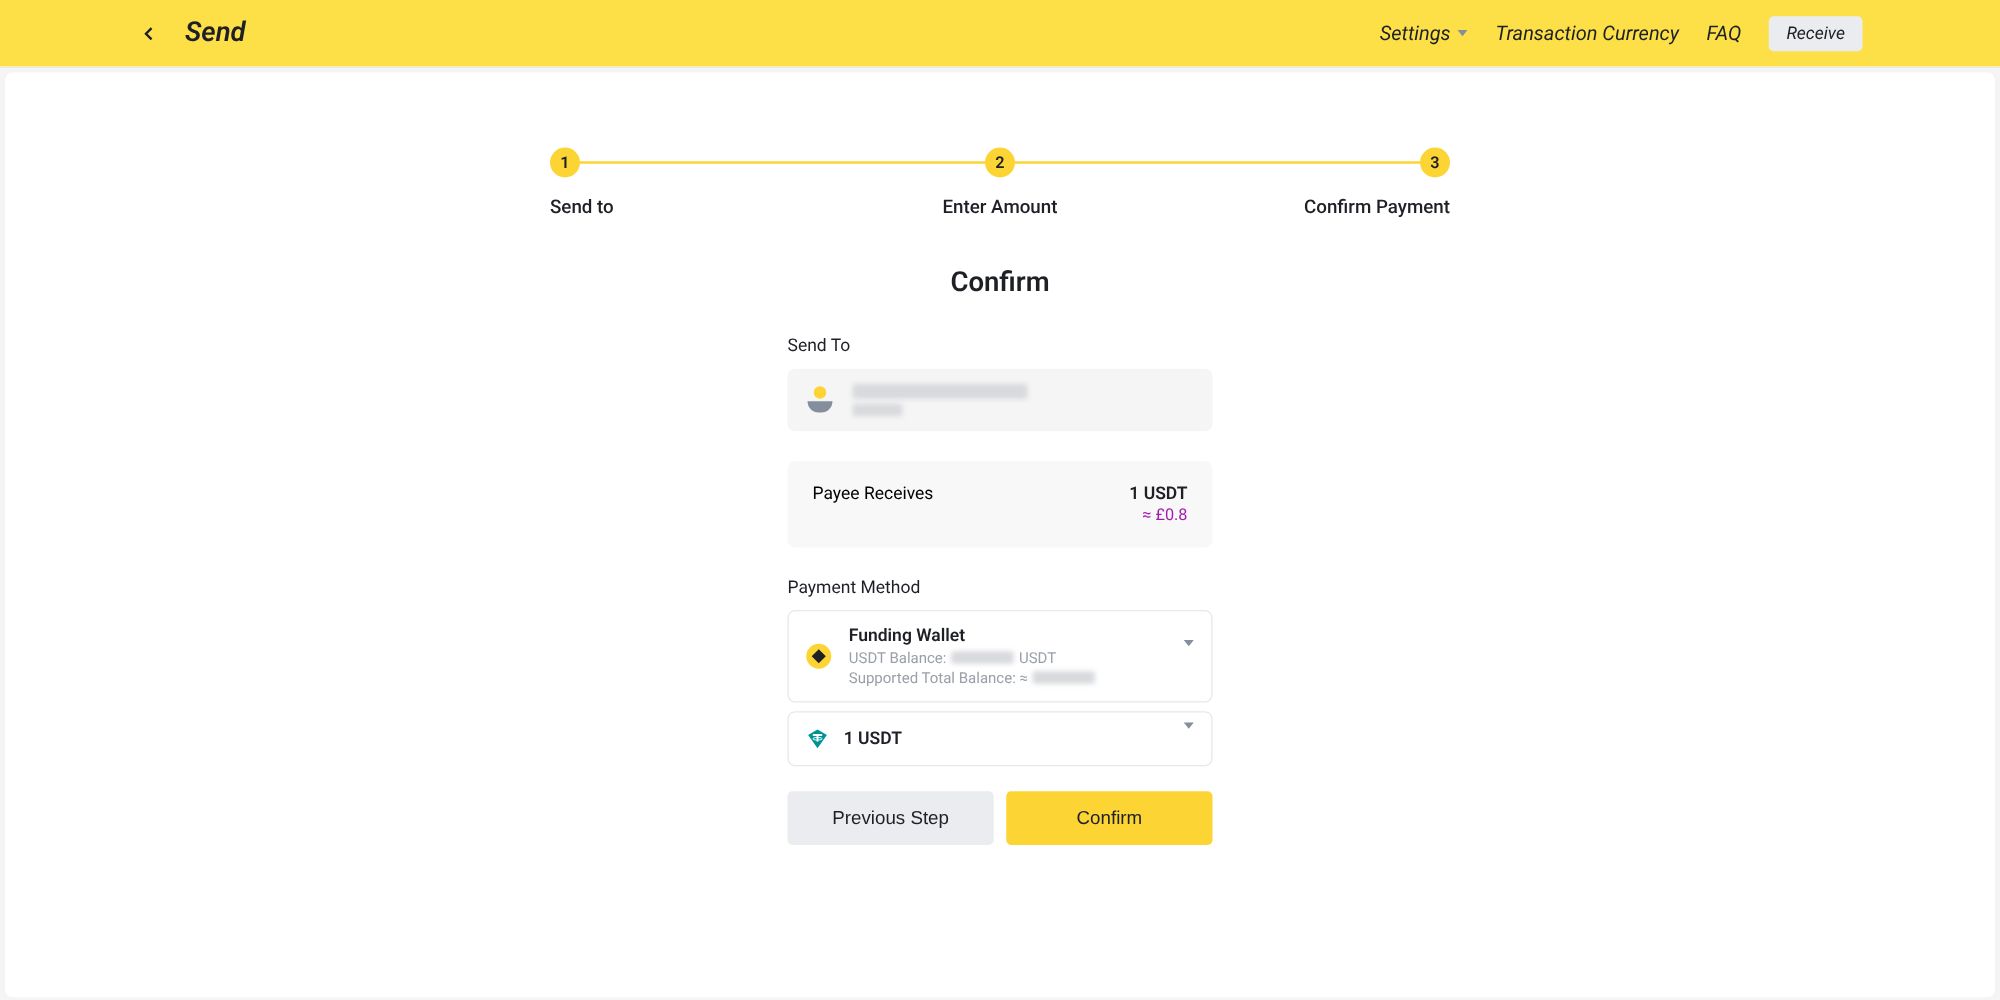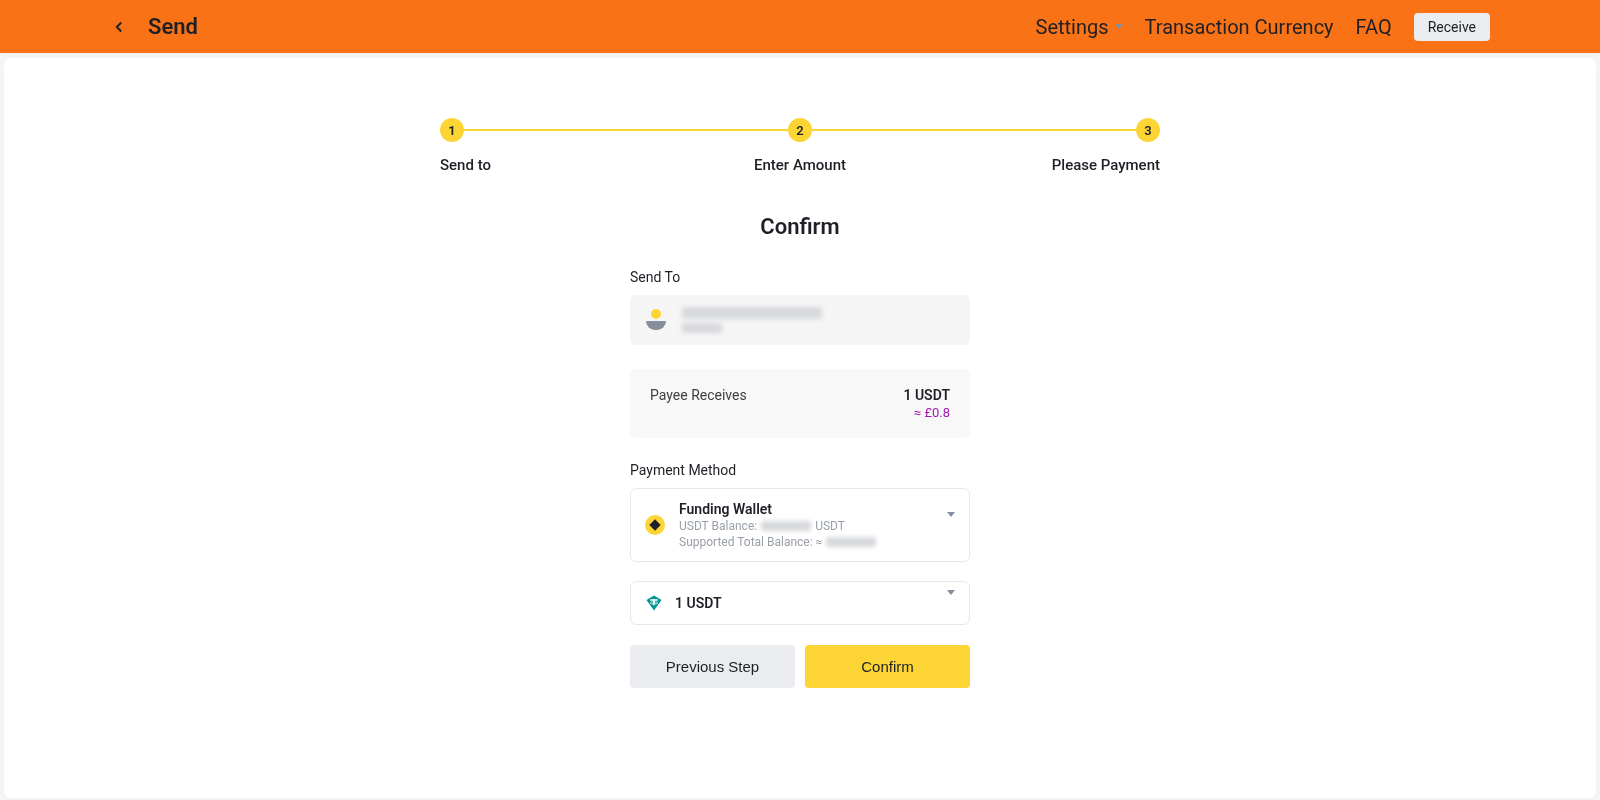--- a/index.html
+++ b/index.html
@@ -3,26 +3,27 @@
 <meta charset="utf-8">
 <style>
   * { box-sizing: border-box; margin: 0; padding: 0; }
   body {
     font-family: -apple-system, BlinkMacSystemFont, "Segoe UI", Roboto, Arial, sans-serif;
     background: #f5f5f5;
     color: #1e2026;
     font-size: 14px;
   }
   .header {
-    background: #f97316;
+    background: #fde047;
     height: 54px;
     display: flex;
     justify-content: space-between;
     padding: 0 110px 0 110px;
     border-bottom: 1px solid #eef0f2;
+    font-style: italic;
   }
   .header-left {
     display: flex;
     align-items: center;
     gap: 20px;
   }
   .back-arrow {
     cursor: pointer;
     display: flex;
     align-items: center;
@@ -31,21 +32,21 @@
     font-size: 22px;
     font-weight: 600;
   }
   .header-right {
     display: flex;
     align-items: center;
     gap: 22px;
   }
   .header-link {
     cursor: pointer;
-    font-size: 20px;
+    font-size: 16px;
     color: #1e2026;
   }
   .settings-link {
     display: flex;
     align-items: center;
     gap: 6px;
   }
   .receive-btn {
     background: #eaecef;
     padding: 6px 14px;
@@ -179,42 +180,42 @@
     border-radius: 6px;
     padding: 18px 20px;
     margin-bottom: 24px;
   }
   .amount-row {
     display: flex;
     justify-content: space-between;
     align-items: flex-start;
   }
   .amount-left {
-    color: #404040;
+    color: #000000;
     font-size: 14px;
   }
   .amount-right {
     text-align: right;
   }
   .amount-main {
     font-weight: 600;
     font-size: 14px;
     color: #1e2026;
   }
   .amount-sub {
     color: #a21caf;
     font-size: 13px;
     margin-top: 2px;
   }
 
   .method-box {
     border: 1px solid #e6e8ea;
     border-radius: 6px;
     padding: 12px 14px;
-    margin-bottom: 19px;
+    margin-bottom: 7px;
     display: flex;
     align-items: center;
     gap: 14px;
     cursor: pointer;
     position: relative;
   }
   .method-icon {
     width: 20px; height: 20px;
     border-radius: 50%;
     background: #fcd535;
@@ -346,21 +347,21 @@
         <div class="step-circle">2</div>
         <div class="step-line"></div>
       </div>
       <div class="step-label">Enter Amount</div>
     </div>
     <div class="step right" style="flex:1">
       <div class="step-row">
         <div class="step-line"></div>
         <div class="step-circle">3</div>
       </div>
-      <div class="step-label">Please Payment</div>
+      <div class="step-label">Confirm Payment</div>
     </div>
   </div>
 
   <div class="content">
     <div class="section-heading">Confirm</div>
 
     <div class="field-label">Send To</div>
     <div class="sendto-box">
       <div class="avatar">
         <div class="sun"></div>

